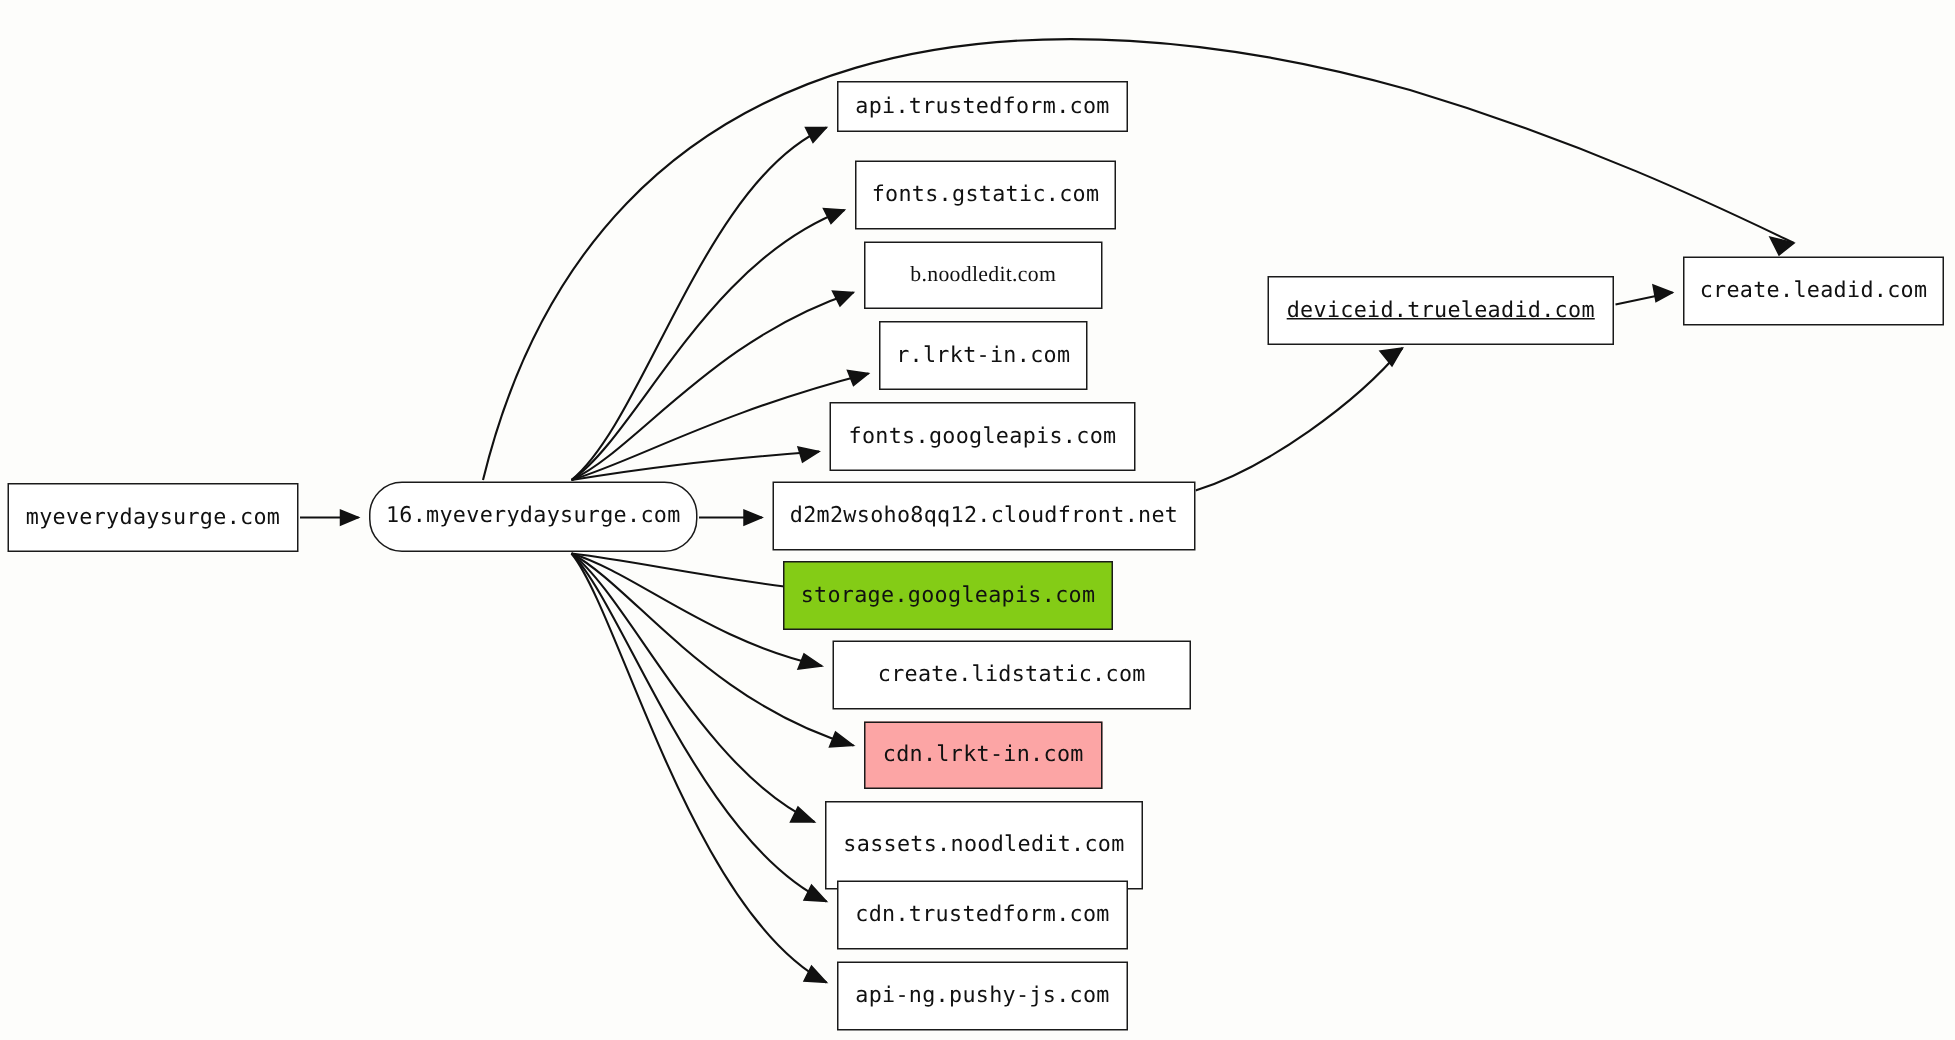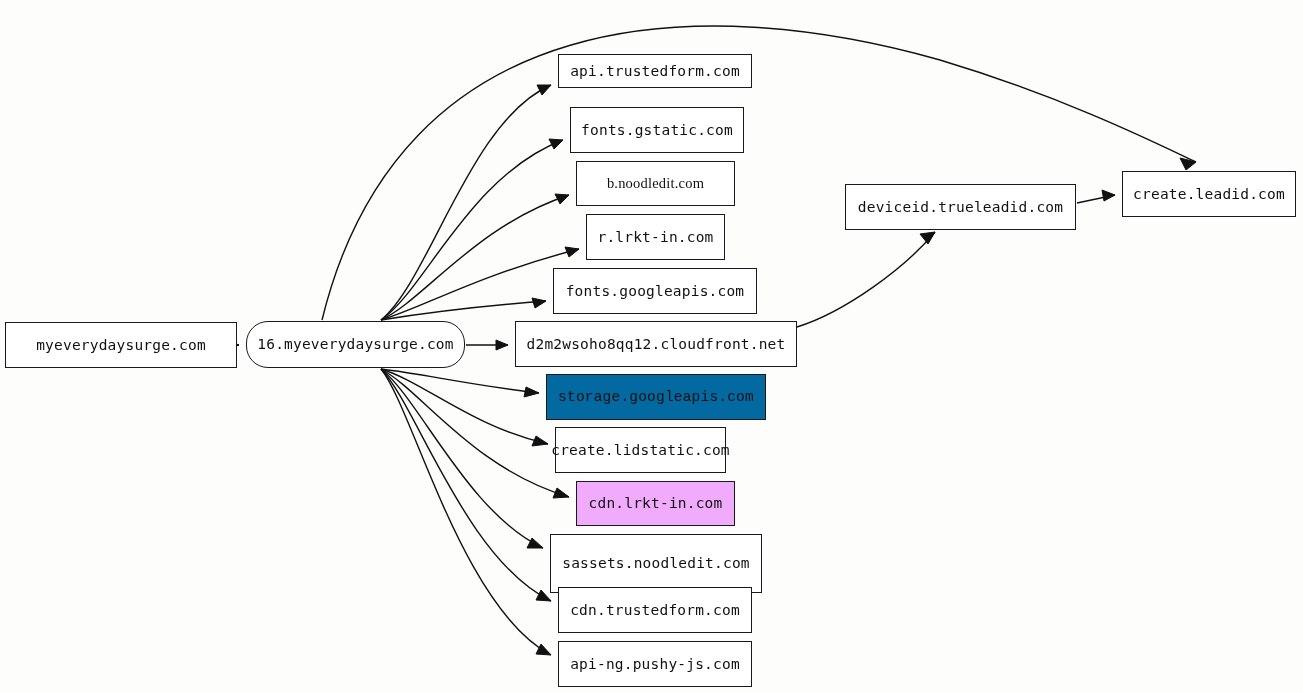--- a/index.html
+++ b/index.html
@@ -108,21 +108,21 @@
         <path d="M 797,327 C 845,312 905,268 935,232" fill="none" stroke="#111111" stroke-width="1.4"></path>
         <path d="M 935,232 L 920,234 L 928,244 Z" fill="#111111" stroke="#111111" stroke-width="1"></path>
       </g>
       <g>
         <path d="M 1077,203 L 1115,195" fill="none" stroke="#111111" stroke-width="1.4"></path>
         <path d="M 1115,195 L 1102,190 L 1104,201 Z" fill="#111111" stroke="#111111" stroke-width="1"></path>
       </g>
     </svg>
 
   <div id="node-layer">
-      <div class="node" style="left: 5px; top: 322px; width: 232px; height: 46px; background: rgb(255, 255, 255); border-color: rgb(26, 26, 26);">
+      <div class="node" style="left: 5px; top: 322px; width: 194px; height: 46px; background: rgb(255, 255, 255); border-color: rgb(26, 26, 26);">
         <span class="node-label">myeverydaysurge.com</span>
       </div>
       <div class="node" style="left: 246px; top: 321px; width: 219px; height: 47px; background: rgb(255, 255, 255); border-color: rgb(26, 26, 26); border-radius: 22px;">
         <span class="node-label">16.myeverydaysurge.com</span>
       </div>
       <div class="node" style="left: 558px; top: 54px; width: 194px; height: 34px; background: rgb(255, 255, 255); border-color: rgb(26, 26, 26);">
         <span class="node-label">api.trustedform.com</span>
       </div>
       <div class="node" style="left: 570px; top: 107px; width: 174px; height: 46px; background: rgb(255, 255, 255); border-color: rgb(26, 26, 26);">
         <span class="node-label">fonts.gstatic.com</span>
@@ -132,39 +132,39 @@
       </div>
       <div class="node" style="left: 586px; top: 214px; width: 139px; height: 46px; background: rgb(255, 255, 255); border-color: rgb(26, 26, 26);">
         <span class="node-label">r.lrkt-in.com</span>
       </div>
       <div class="node" style="left: 553px; top: 268px; width: 204px; height: 46px; background: rgb(255, 255, 255); border-color: rgb(26, 26, 26); justify-content: center;">
         <span class="node-label">fonts.googleapis.com</span>
       </div>
       <div class="node" style="left: 515px; top: 321px; width: 282px; height: 46px; background: rgb(255, 255, 255); border-color: rgb(26, 26, 26);">
         <span class="node-label">d2m2wsoho8qq12.cloudfront.net</span>
       </div>
-      <div class="node" style="left: 546px; top: 374px; width: 220px; height: 46px; background: #0369a1; border-color: rgb(26, 26, 26); font-family: Liberation Mono, monospace;">
+      <div class="node" style="left: 522px; top: 374px; width: 220px; height: 46px; background: #84cc16; border-color: rgb(26, 26, 26);">
         <span class="node-label">storage.googleapis.com</span>
       </div>
-      <div class="node" style="left: 555px; top: 427px; width: 171px; height: 46px; background: rgb(255, 255, 255); border-color: rgb(26, 26, 26);">
+      <div class="node" style="left: 555px; top: 427px; width: 239px; height: 46px; background: rgb(255, 255, 255); border-color: rgb(26, 26, 26);">
         <span class="node-label">create.lidstatic.com</span>
       </div>
-      <div class="node" style="left: 576px; top: 481px; width: 159px; height: 45px; background: #f0abfc; border-color: rgb(26, 26, 26);">
+      <div class="node" style="left: 576px; top: 481px; width: 159px; height: 45px; background: #fca5a5; border-color: rgb(26, 26, 26);">
         <span class="node-label">cdn.lrkt-in.com</span>
       </div>
       <div class="node" style="left: 550px; top: 534px; width: 212px; height: 59px; background: rgb(255, 255, 255); border-color: rgb(26, 26, 26);">
         <span class="node-label">sassets.noodledit.com</span>
       </div>
       <div class="node" style="left: 558px; top: 587px; width: 194px; height: 46px; background: rgb(255, 255, 255); border-color: rgb(26, 26, 26); text-align: center;">
         <span class="node-label">cdn.trustedform.com</span>
       </div>
       <div class="node" style="left: 558px; top: 641px; width: 194px; height: 46px; background: rgb(255, 255, 255); border-color: rgb(26, 26, 26);">
         <span class="node-label">api-ng.pushy-js.com</span>
       </div>
-      <div class="node" style="left: 845px; top: 184px; width: 231px; height: 46px; background: rgb(255, 255, 255); border-color: rgb(26, 26, 26);">
+      <div class="node" style="left: 845px; top: 184px; width: 231px; height: 46px; background: rgb(255, 255, 255); border-color: rgb(26, 26, 26); text-decoration: underline;">
         <span class="node-label">deviceid.trueleadid.com</span>
       </div>
       <div class="node" style="left: 1122px; top: 171px; width: 174px; height: 46px; background: rgb(255, 255, 255); border-color: rgb(26, 26, 26);">
         <span class="node-label">create.leadid.com</span>
       </div>
     </div>
 
 </div>
 
 </body></html>

